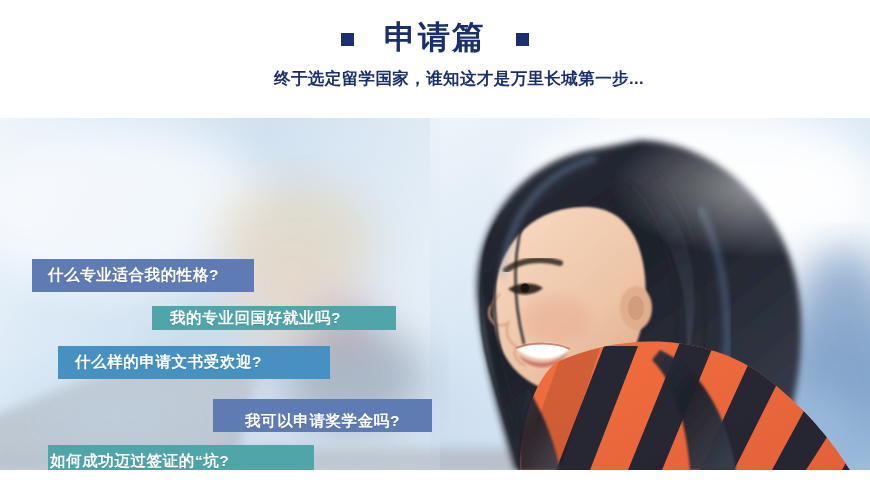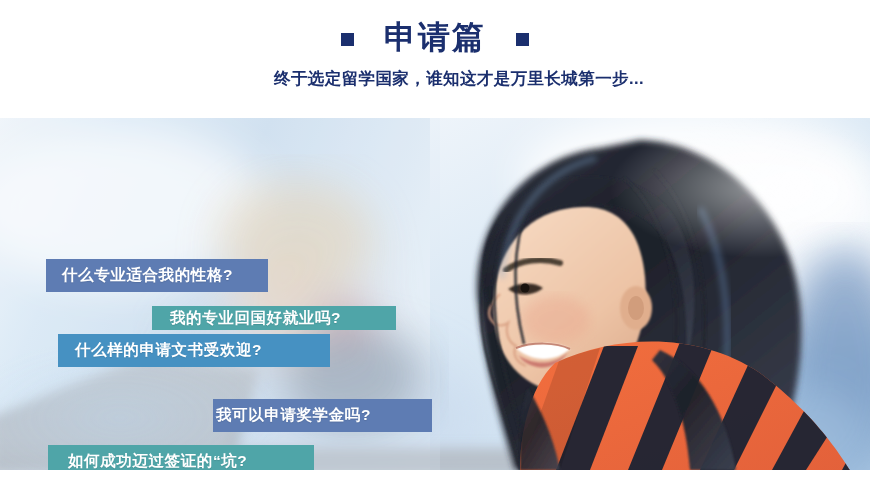--- a/index.html
+++ b/index.html
@@ -98,25 +98,25 @@
     text-shadow: 0 1px 1px rgba(0,0,0,0.10);
   }
   .qbanner .qtext { display: block; }
 
   
   .c-periwinkle { background: #5e7cb3; }
   .c-teal       { background: #4fa5a8; }
   .c-steel      { background: #4691c2; }
 
   
-  #q0 { left: 46px;  top: 141px; width: 222px; height: 33px; padding-left: 16px; }
+  #q0 { left: 32px;  top: 141px; width: 222px; height: 33px; padding-left: 16px; }
   #q1 { left: 152px; top: 188px; width: 244px; height: 24px; padding-left: 18px; }
-  #q2 { left: 58px;  top: 216px; width: 272px; height: 33px; padding-left: 17px; }
-  #q3 { left: 213px; top: 281px; width: 219px; height: 33px; padding-left: 3px; }
-  #q4 { left: 48px;  top: 327px; width: 266px; height: 33px; padding-left: 20px; }
+  #q2 { left: 58px;  top: 228px; width: 272px; height: 33px; padding-left: 17px; }
+  #q3 { left: 213px; top: 281px; width: 219px; height: 33px; padding-left: 32px; align-items: flex-end; }
+  #q4 { left: 48px;  top: 327px; width: 266px; height: 33px; padding-left: 2px; }
 
   
   #footer-strip {
     position: absolute;
     left: 0;
     top: 470px;
     width: 870px;
     height: 22px;
     background: #ffffff;
   }

